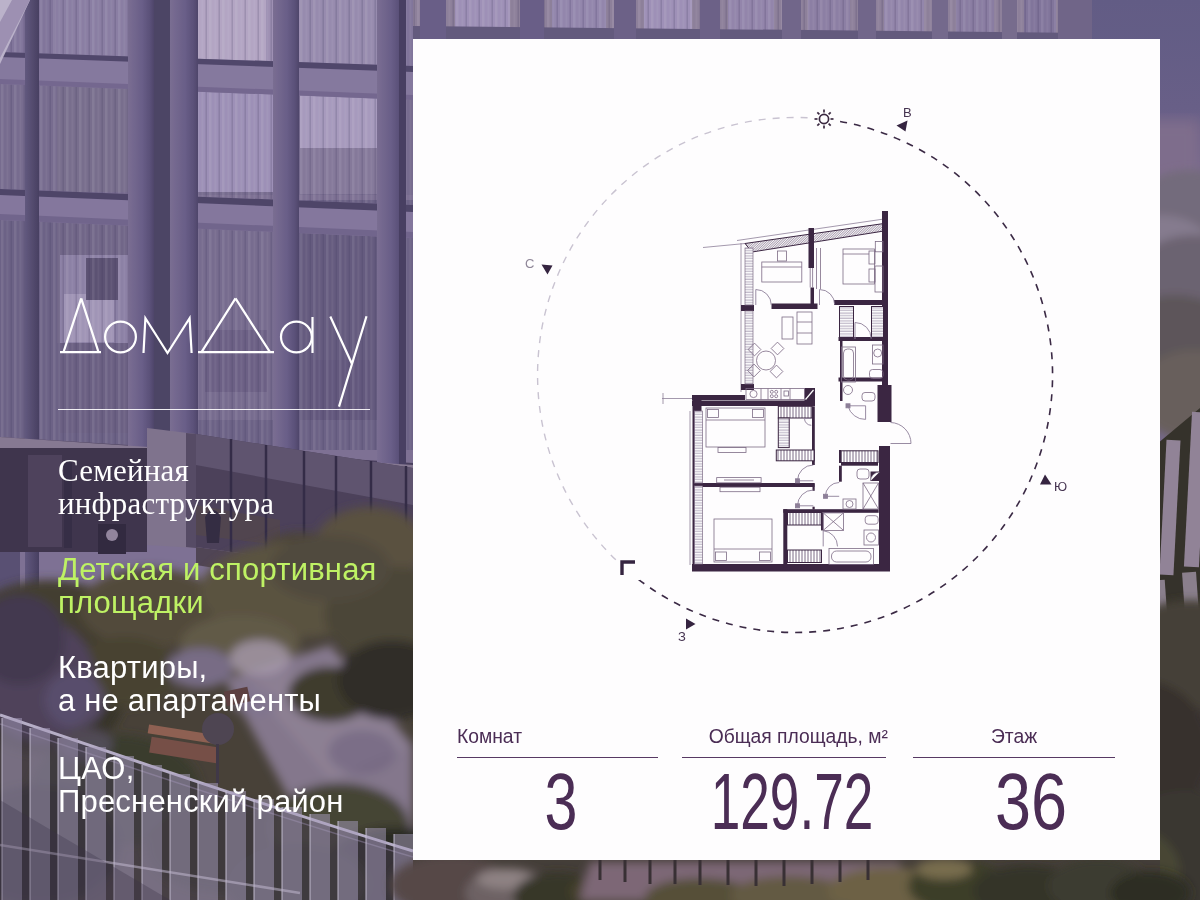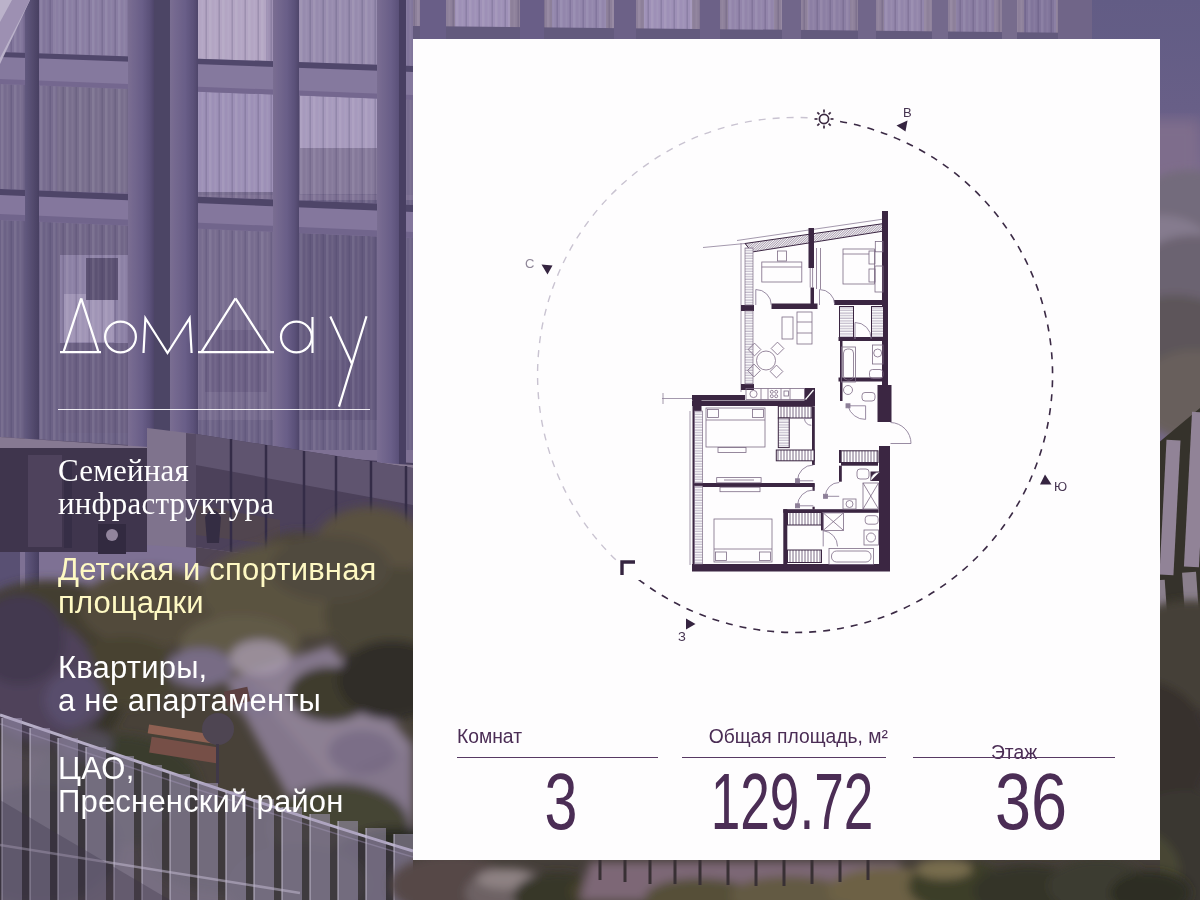--- a/index.html
+++ b/index.html
@@ -315,21 +315,21 @@
     </g>
   </g>
 
   <rect x="0" y="0" width="1200" height="900" fill="#5d477a" opacity="0.13"></rect>
 </g>
 </svg>
 
 <div id="card"></div>
 
 <div class="abs" style="left:58px;top:455px;color:#fff;font-size:31px;line-height:32.5px;letter-spacing:0.2px;font-family:Liberation Serif, serif;">Семейная<br>инфраструктура</div>
-<div class="abs" style="left:58px;top:554px;color:#fef9c3;font-size:31px;line-height:32.5px;letter-spacing:0.2px;">Детская и спортивная<br>площадки</div>
+<div class="abs" style="left:58px;top:554px;color:#bef264;font-size:31px;line-height:32.5px;letter-spacing:0.2px;">Детская и спортивная<br>площадки</div>
 <div class="abs" style="left:58px;top:753px;color:#fff;font-size:31px;line-height:32.5px;letter-spacing:0.2px;">ЦАО,<br>Пресненский район</div>
 <div class="abs" style="left:58px;top:652px;color:#fff;font-size:31px;line-height:32.5px;letter-spacing:0.2px;">Квартиры,<br>а не апартаменты</div>
 
 <svg class="abs" width="340" height="130" viewBox="0 0 340 130" style="left:52px;top:288px">
 <g stroke="#ffffff" stroke-width="2.2" fill="none">
 
   <path d="M29.2,10.4 L11.5,64.2 M29.2,10.4 L46.5,64.2 M8,64.2 L49,64.2"></path>
 
   <circle cx="68.5" cy="49" r="15.4"></circle>
 
@@ -342,21 +342,21 @@
 
   <path d="M278.3,28.5 L300,76 M314.5,28.3 L287,118.6"></path>
 </g>
 </svg>
 
 <div class="abs" style="left:58px;top:409px;width:312px;height:1.3px;background:rgba(255,255,255,0.9)"></div>
 
 <div class="abs" style="left:413px;top:726px;width:747px;color:#4b2d55;">
   <div class="abs" style="left:44px;top:0;width:200px;font-size:19.3px;">Комнат</div>
   <div class="abs" style="left:269px;top:0;width:206px;text-align:right;font-size:19.3px;">Общая площадь, м²</div>
-  <div class="abs" style="left:500px;top:16px;width:202px;text-align:center;font-size:19.3px;">Этаж</div>
+  <div class="abs" style="left:500px;top:0;width:202px;text-align:center;font-size:19.3px;">Этаж</div>
   <div class="abs" style="left:43.5px;top:31px;width:201px;height:1.4px;background:#573963"></div>
   <div class="abs" style="left:269px;top:31px;width:203.5px;height:1.4px;background:#573963"></div>
   <div class="abs" style="left:500px;top:31px;width:202px;height:1.4px;background:#573963"></div>
   <div class="abs" style="left:-52px;top:29.5px;width:400px;text-align:center;font-size:80px;transform:scaleX(0.74);">3</div>
   <div class="abs" style="left:178.5px;top:29.5px;width:400px;text-align:center;font-size:80px;transform:scaleX(0.665);">129.72</div>
   <div class="abs" style="left:418px;top:29.5px;width:400px;text-align:center;font-size:80px;transform:scaleX(0.81);">36</div>
 </div>
 
 <svg class="abs" id="plan" width="1200" height="900" viewBox="0 0 1200 900" style="left:0;top:0">
 <defs>

